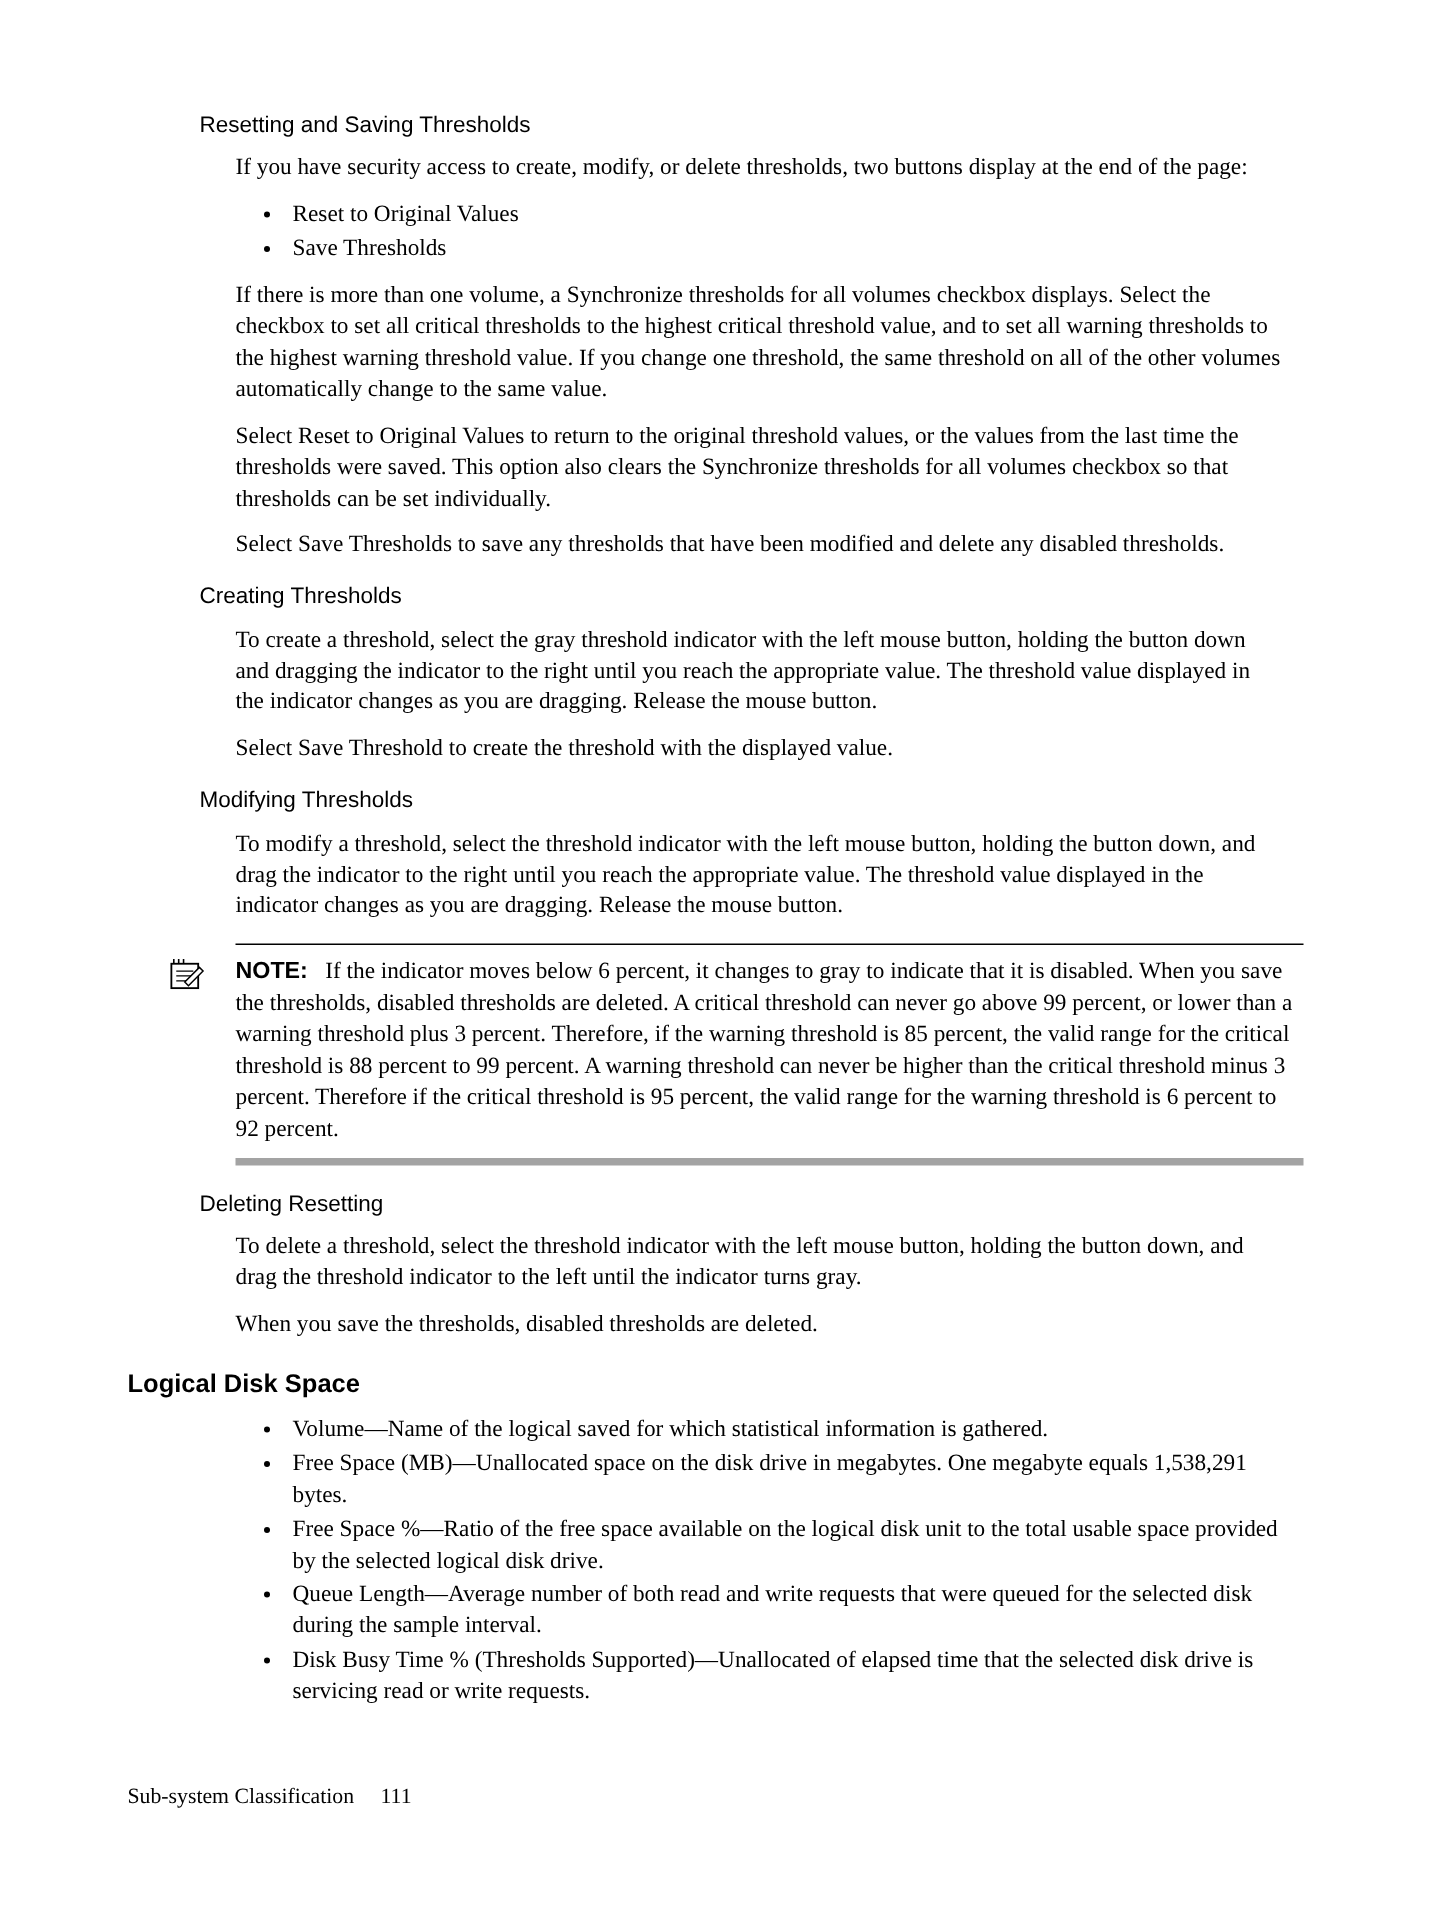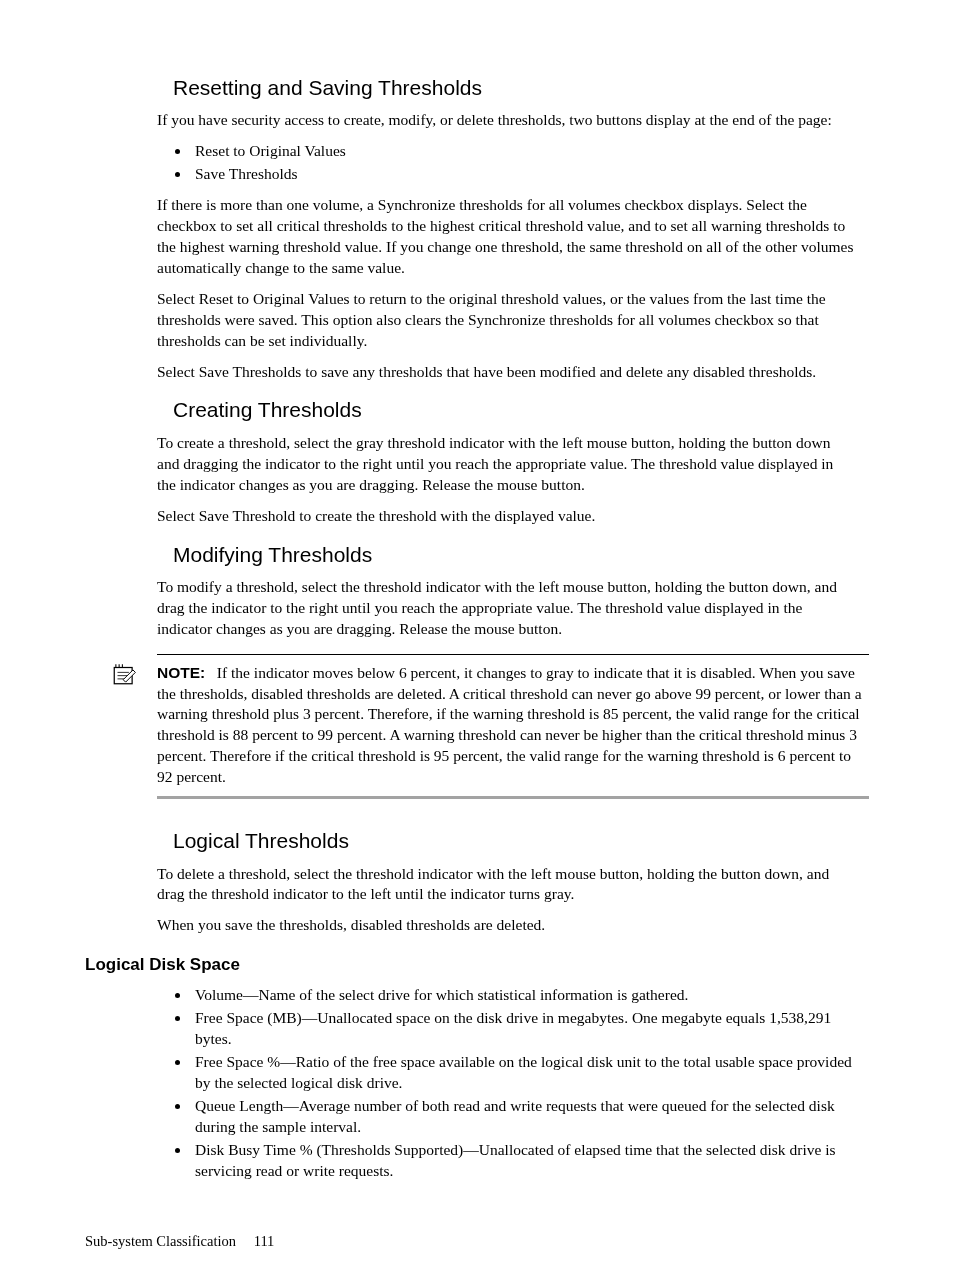--- a/index.html
+++ b/index.html
@@ -9,44 +9,44 @@
     color: #000;
     margin: 0;
     padding: 60px 85px 50px 85px;
     width: 954px;
     box-sizing: border-box;
   }
   .h-sans {
     font-family: "Trebuchet MS", "Lucida Sans", Arial, sans-serif;
   }
   .h4 {
-    font-size: 21px;
-    margin: 14px 0 8px 88px;
+    font-size: 15px;
+    margin: 14px 0 8px 48px;
   }
   .h3 {
     font-size: 17px;
     margin: 18px 0 8px 0;
     font-weight: bold;
   }
   p {
     margin: 0 13px 10px 72px;
     text-align: left;
   }
   ul.b {
     margin: 0 0 10px 72px;
     padding-left: 34px;
   }
   ul.b li {
     margin: 2px 0;
     padding-left: 4px;
   }
   .note-block {
-    margin: 14px 0 28px 72px;
+    margin: 14px 0 16px 72px;
     border-top: 1px solid #000;
-    border-bottom: 3px solid #a3a3a3;
+    border-bottom: 5px solid #a3a3a3;
     padding: 8px 0 8px 0;
     position: relative;
   }
   .note-icon {
     position: absolute;
     left: -46px;
     top: 6px;
     width: 26px;
     height: 26px;
   }
@@ -89,27 +89,27 @@
     <line x1="6" y1="4" x2="6" y2="8" stroke="#000" stroke-width="1.3"></line>
     <line x1="10" y1="4" x2="10" y2="8" stroke="#000" stroke-width="1.3"></line>
     <line x1="14" y1="4" x2="14" y2="8" stroke="#000" stroke-width="1.3"></line>
     <polygon points="18,26 30,14 27,11 15,23" fill="#fff" stroke="#000" stroke-width="1.2"></polygon>
   </svg>
   <p class="note-text spacer-right">
     <span class="note-label">NOTE:</span>&nbsp;&nbsp;&nbsp;<span>If the indicator moves below 6 percent, it changes to gray to indicate that it is disabled. When you save the thresholds, disabled thresholds are deleted. A critical threshold can never go above 99 percent, or lower than a warning threshold plus 3 percent. Therefore, if the warning threshold is 85 percent, the valid range for the critical threshold is 88 percent to 99 percent. A warning threshold can never be higher than the critical threshold minus 3 percent. Therefore if the critical threshold is 95 percent, the valid range for the warning threshold is 6 percent to 92 percent.</span>
   </p>
 </div>
 
-<div class="h4 h-sans">Logical Thresholds</div>
+<div class="h4 h-sans">Deleting Resetting</div>
 <p>To delete a threshold, select the threshold indicator with the left mouse button, holding the button down, and drag the threshold indicator to the left until the indicator turns gray.</p>
 <p>When you save the thresholds, disabled thresholds are deleted.</p>
 
 <div class="h3 h-sans">Logical Disk Space</div>
 <ul class="b">
-  <li>Volume—Name of the select drive for which statistical information is gathered.</li>
+  <li>Volume—Name of the logical saved for which statistical information is gathered.</li>
   <li>Free Space (MB)—Unallocated space on the disk drive in megabytes. One megabyte equals 1,538,291 bytes.</li>
   <li>Free Space %—Ratio of the free space available on the logical disk unit to the total usable space provided by the selected logical disk drive.</li>
   <li>Queue Length—Average number of both read and write requests that were queued for the selected disk during the sample interval.</li>
   <li>Disk Busy Time % (Thresholds Supported)—Unallocated of elapsed time that the selected disk drive is servicing read or write requests.</li>
 </ul>
 
 <div class="footer">
   <span>Sub-system Classification</span>
   <span class="pno">111</span>
 </div>

